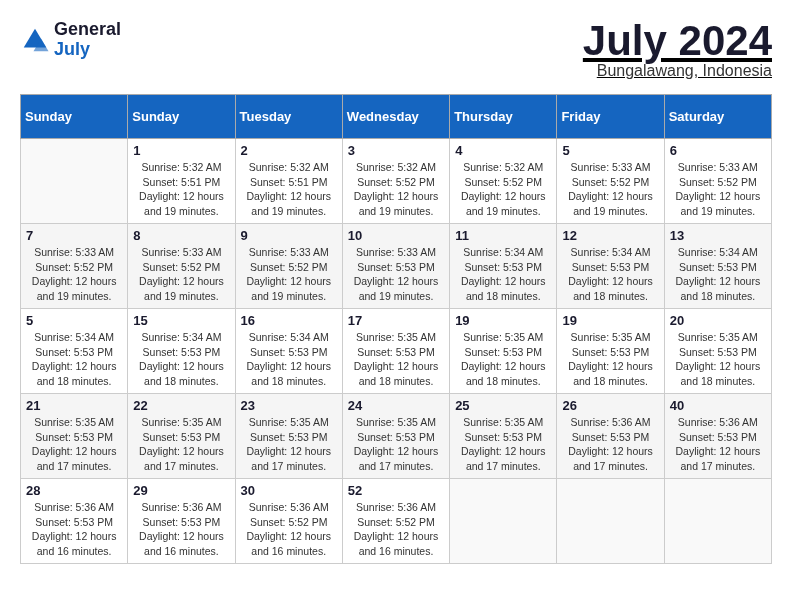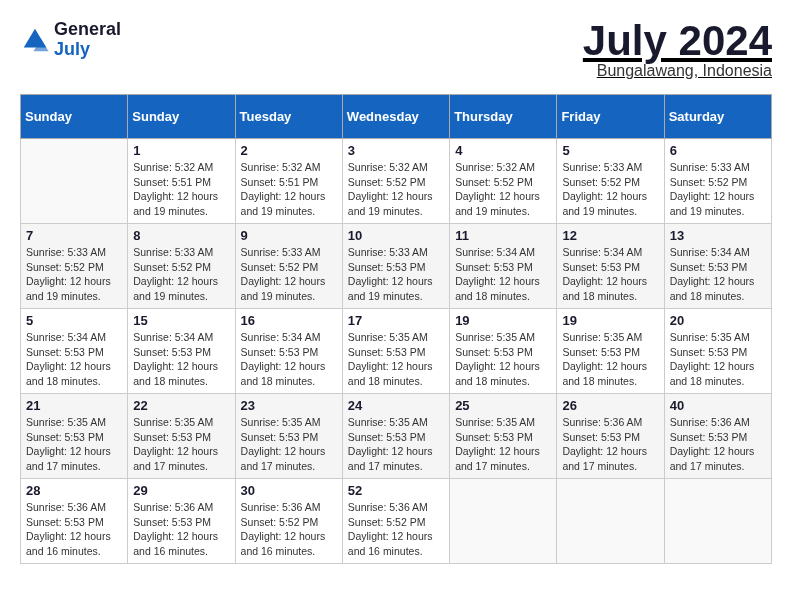--- a/index.html
+++ b/index.html
@@ -75,20 +75,21 @@
       font-size: 13px;
       font-weight: bold;
       color: #1a1a2e;
       display: block;
       margin-bottom: 2px;
     }
     .day-info {
       color: #333;
       font-size: 10.5px;
       line-height: 1.4;
+      text-align: center;
     }
     tr:nth-child(even) td:not(.empty) {
       background: #f5f5f5;
     }
   </style>
 </head>
 <body>
 
 <div class="header">
   <div class="logo">

